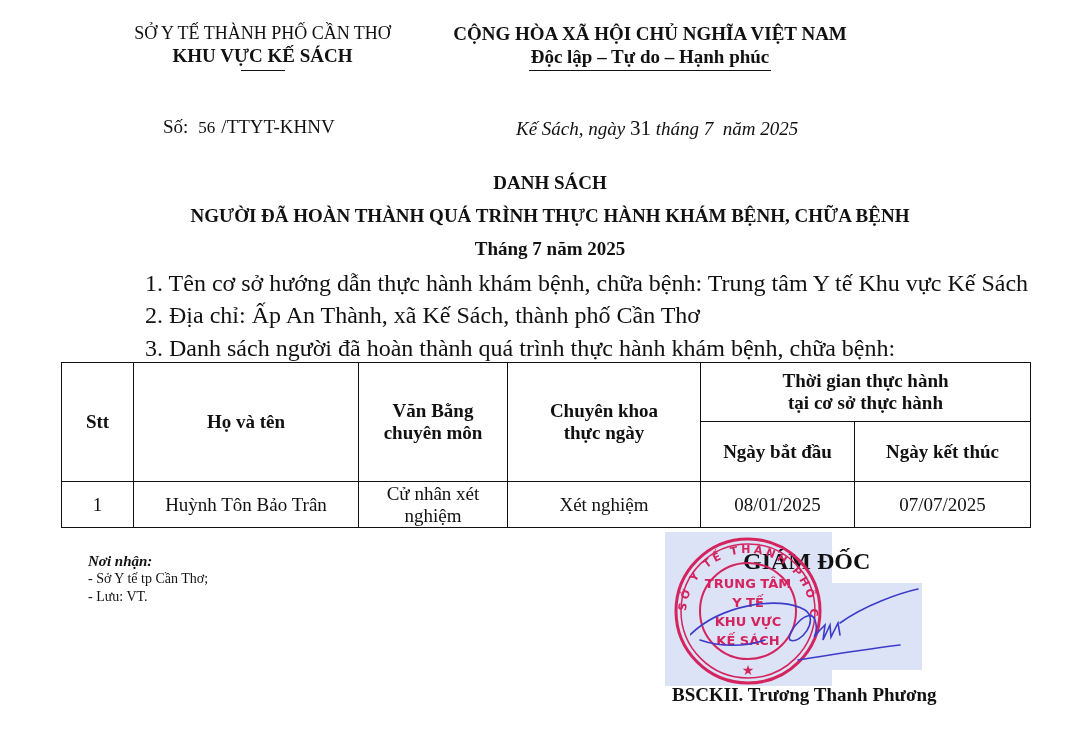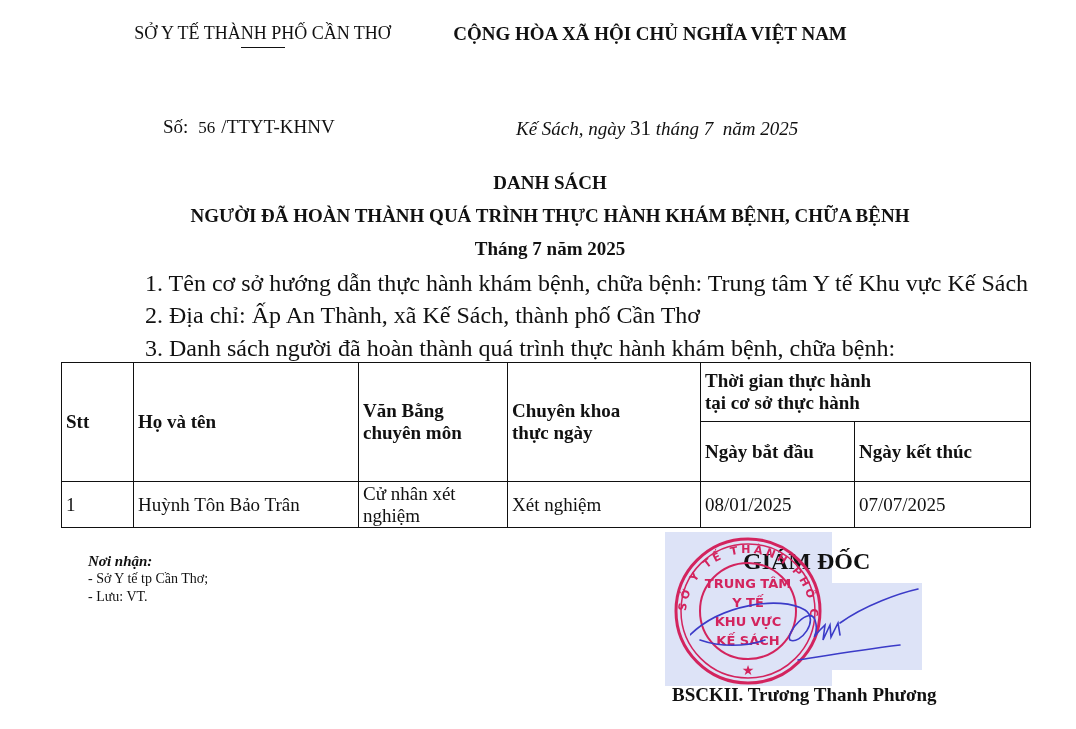--- a/index.html
+++ b/index.html
@@ -15,42 +15,44 @@
   .hdr-right .l2 { font-size: 19px; font-weight: bold; line-height: 23px; display: inline-block;
                    border-bottom: 1.5px solid #111; padding: 0 2px 2px; }
   .so { left: 163px; top: 116px; font-size: 19px; }
   .so .num { font-size: 17px; margin: 0 6px 0 10px; text-align: right; }
   .date { left: 516px; top: 116px; font-size: 19px; font-style: italic; }
   .date .n { font-style: normal; font-size: 21px; }
   .title { left: 0; width: 1100px; text-align: center; font-weight: bold; font-size: 19px; }
   .items { left: 145px; font-size: 24px; }
   table.list { position: absolute; left: 61px; top: 362px; border-collapse: collapse;
                font-size: 19px; }
-  table.list td, table.list th { border: 1.5px solid #111; text-align: left; vertical-align: middle; padding: 0 4px; }
+  table.list td, table.list th { border: 1.5px solid #111; text-align: center; vertical-align: middle; padding: 0 4px; }
   table.list th { font-weight: bold; line-height: 22px; }
   table.list td { line-height: 22px; }
   .noinhan { left: 88px; top: 552px; font-size: 14px; line-height: 18px; }
   .noinhan .h { font-weight: bold; font-style: italic; font-size: 15px; }
   .stamp-bg1 { left: 665px; top: 532px; width: 167px; height: 154px; background: #dde3f7; }
   .stamp-bg2 { left: 832px; top: 583px; width: 90px; height: 87px; background: #dde3f7; }
   .giamdoc { left: 743px; top: 548px; font-size: 24px; font-weight: bold; }
   .signer { left: 672px; top: 684px; font-size: 19px; font-weight: bold; }
   .stamp { left: 668px; top: 533px; }
   .sig { left: 690px; top: 585px; }
 </style>
 </head>
 <body>
 
 <div class="abs hdr-left">
   <div class="l1">SỞ Y TẾ THÀNH PHỐ CẦN THƠ</div>
+  <div class="l2">KHU VỰC KẾ SÁCH</div>
   <div class="rule"></div>
 </div>
 
 <div class="abs hdr-right">
   <div class="l1">CỘNG HÒA XÃ HỘI CHỦ NGHĨA VIỆT NAM</div>
+  <div class="l2">Độc lập – Tự do – Hạnh phúc</div>
 </div>
 
 <div class="abs so">
   <span>Số:</span><span class="num">56</span><span>/TTYT-KHNV</span>
 </div>
 
 <div class="abs date">
   <span>Kế Sách, ngày</span>
   <span class="n">31</span>
   <span>tháng 7</span>&nbsp;

